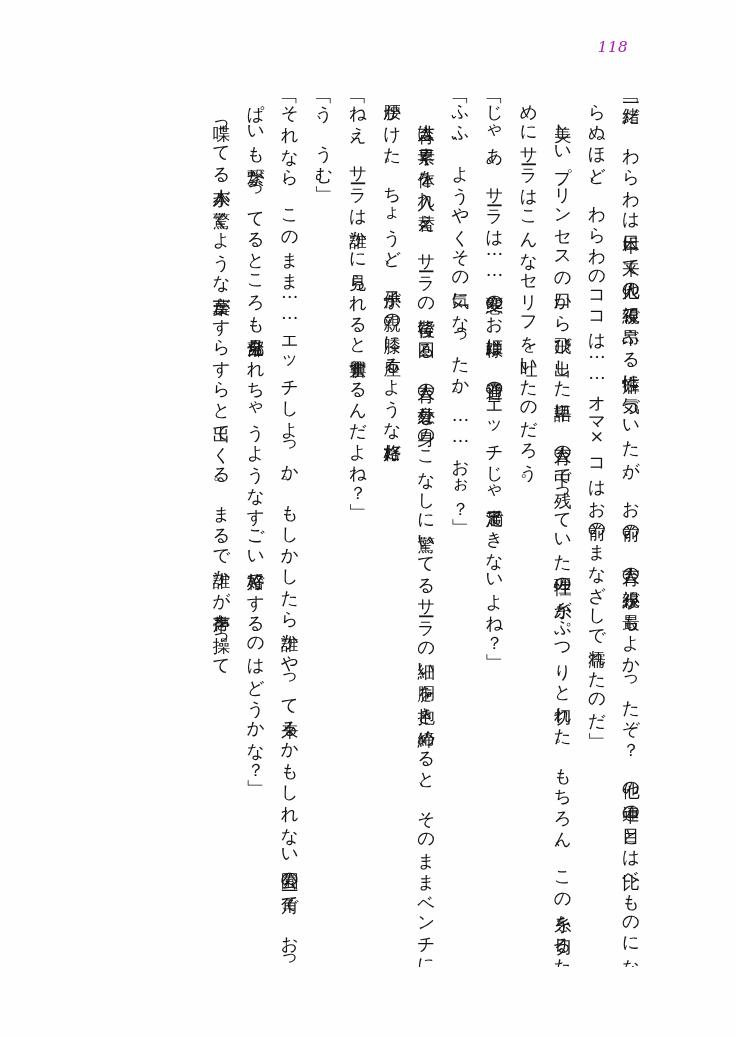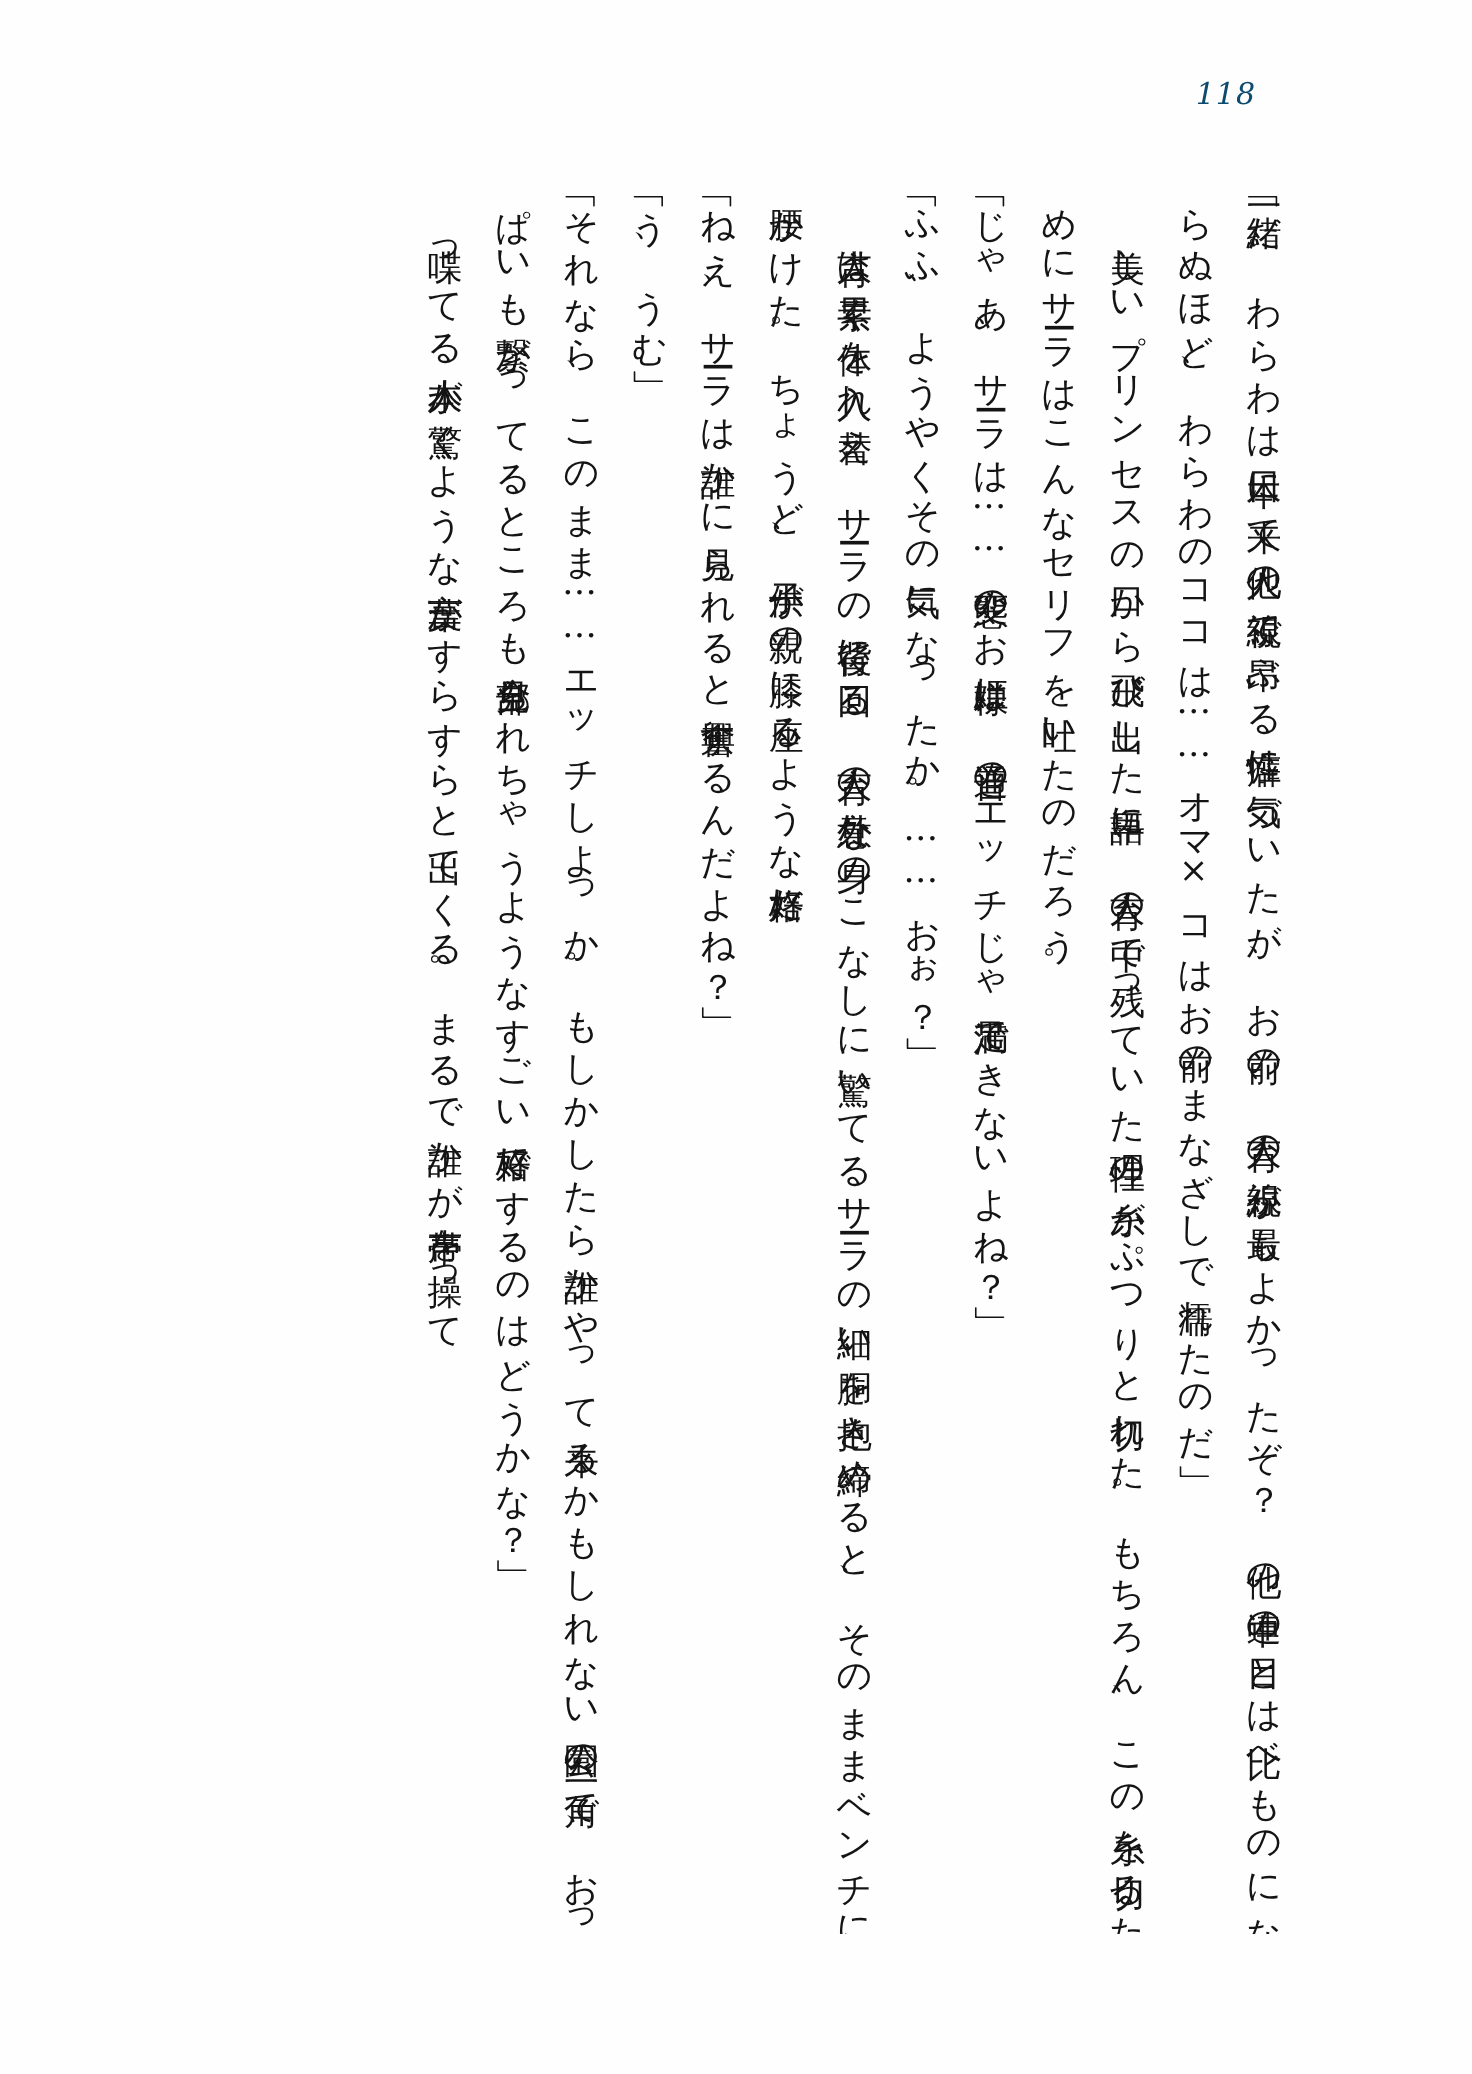--- a/index.html
+++ b/index.html
@@ -21,21 +21,21 @@
     background: #fefefe;
   }
   .page-number {
     position: absolute;
     top: 38px;
     right: 108px;
     font-family: "DejaVu Serif", "Liberation Serif", serif;
     font-style: italic;
     font-size: 15px;
     letter-spacing: 0.5px;
-    color: #0c4a6e;
+    color: #a21caf;
   }
   .body-text {
     position: absolute;
     top: 92px;
     right: 88px;
     left: 88px;
     bottom: 70px;
     writing-mode: vertical-rl;
     text-orientation: upright;
     font-size: 17.5px;

